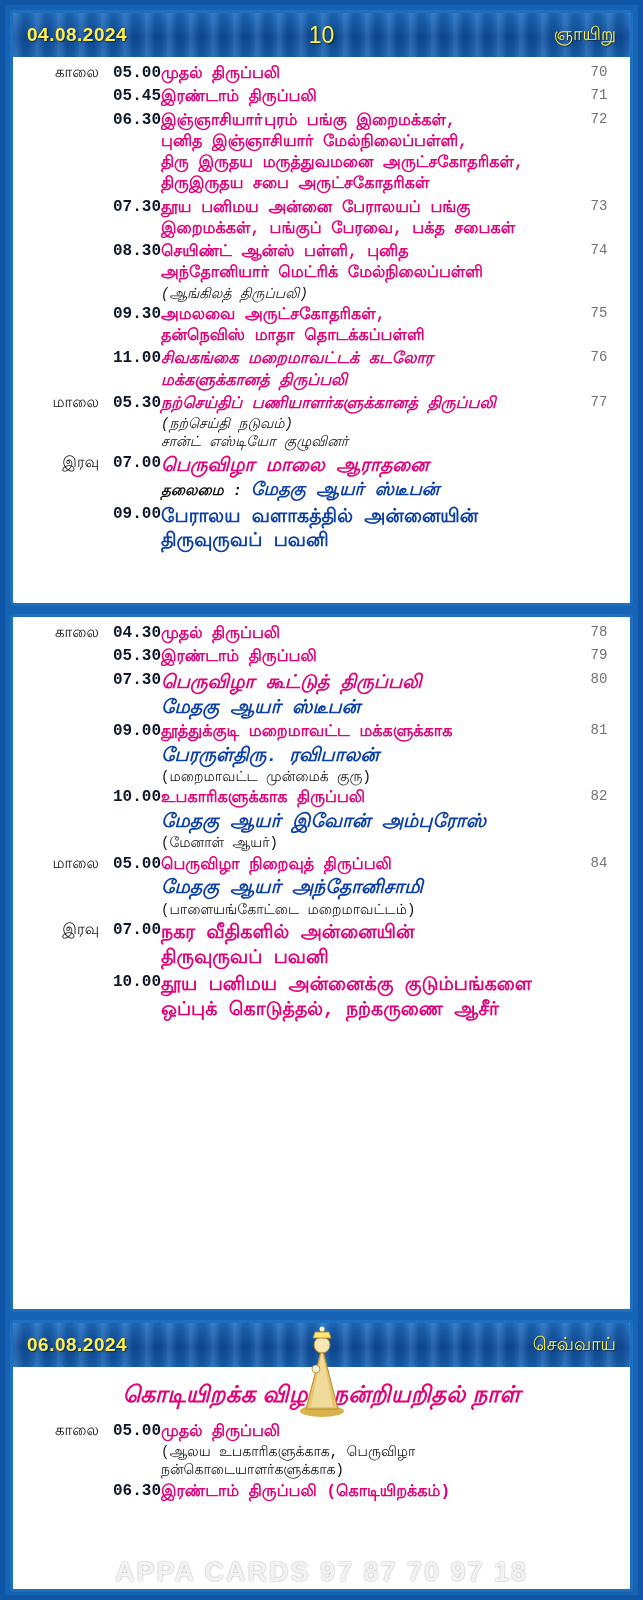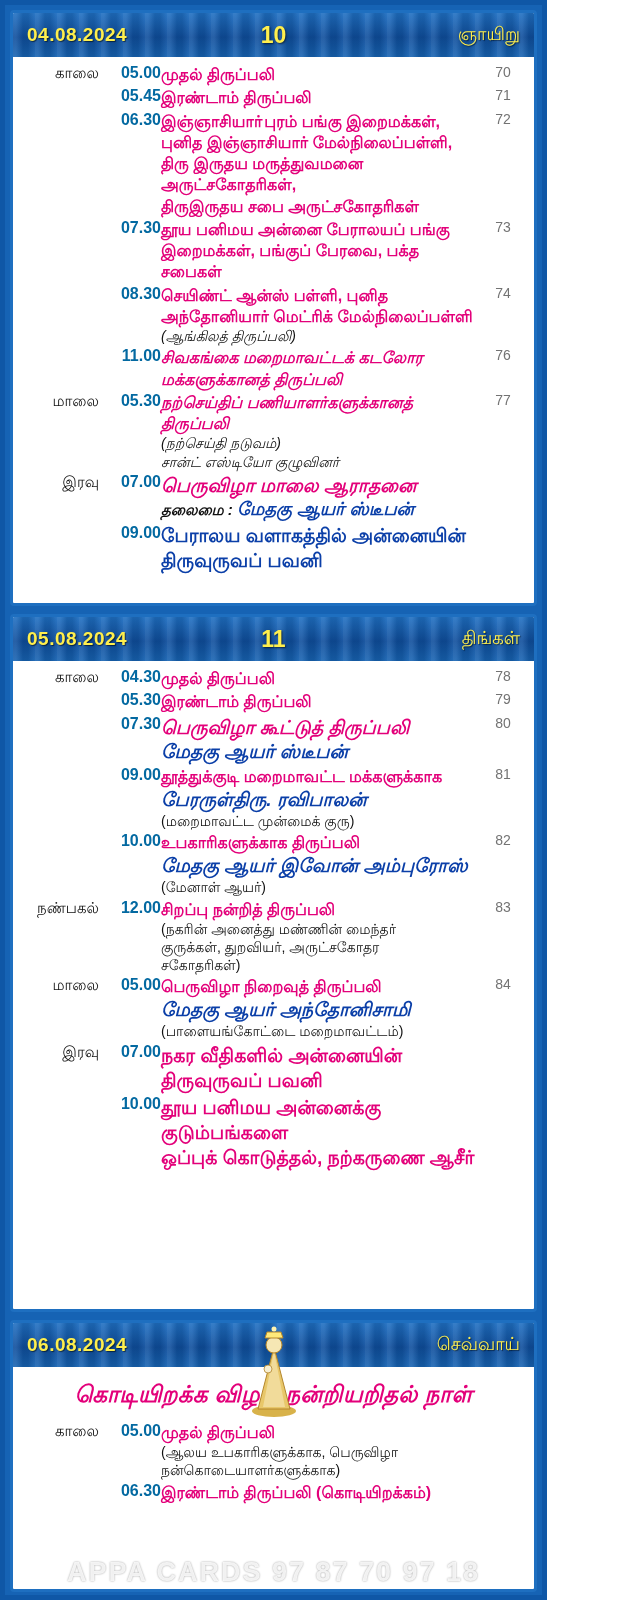--- a/index.html
+++ b/index.html
@@ -2,21 +2,21 @@
 <html><head>
 <meta charset="utf-8">
 <style>
   * { box-sizing: border-box; }
   html, body {
     margin: 0; padding: 0;
     background: #ffffff;
     font-family: "Liberation Sans", sans-serif;
   }
   .page {
-    width: 547px; height: 1600px;
+    width: 643px; height: 1600px;
     position: relative;
     background: #1663b4;
     overflow: hidden;
   }
   
   .page::before {
     content: "";
     position: absolute; left: 0; top: 0; right: 0; bottom: 0;
     border: 5px solid #0f57a6;
     pointer-events: none;
@@ -55,21 +55,21 @@
     font-size: 19px;
     letter-spacing: 0.5px;
     text-shadow: 1px 1px 1px rgba(0,0,0,0.55);
     white-space: nowrap;
   }
   .band .daynum {
     position: absolute;
     left: 0; right: 0; top: 0; bottom: 0;
     display: flex; align-items: center; justify-content: center;
     color: #ffef4d;
-    font-weight: bold;
+    font-weight: normal;
     font-size: 23px;
     text-shadow: 1px 1px 2px rgba(0,0,0,0.6);
     pointer-events: none;
   }
   .band .weekday {
     margin-left: auto;
     color: #ffef4d;
     font-weight: normal;
     font-size: 18px;
     text-shadow: 1px 1px 1px rgba(0,0,0,0.55);
@@ -100,35 +100,36 @@
     font-size: 23px;
     padding: 14px 6px 4px;
   }
 
   
   .sched {
     width: 100%;
     border-collapse: collapse;
     margin-top: 6px;
     table-layout: fixed;
+    font-family: Liberation Mono, monospace;
   }
   .sched td { vertical-align: top; padding: 1px 0 1px 0; }
   .c-part {
     width: 82px;
     text-align: right;
     padding-right: 8px;
     color: #111111;
     font-size: 15px;
     white-space: nowrap;
   }
   .c-time {
     width: 62px;
     text-align: right;
     padding-right: 10px;
-    color: #0369a1;
+    color: #0f172a;
     font-weight: bold;
     font-size: 16px;
     white-space: nowrap;
   }
   .c-desc {
     color: #e3007a;
     font-weight: bold;
     font-size: 16px;
     line-height: 1.33;
     padding-right: 6px;
@@ -238,20 +239,29 @@
           <td class="c-time">08.30</td>
           <td class="c-desc">
             <span>செயிண்ட் ஆன்ஸ் பள்ளி, புனித</span>
             <span style="display:block">அந்தோனியார் மெட்ரிக் மேல்நிலைப்பள்ளி</span>
             <span class="sub italic">(ஆங்கிலத் திருப்பலி)</span>
           </td>
           <td class="c-num">74</td>
         </tr>
         <tr>
           <td class="c-part"></td>
+          <td class="c-time">09.30</td>
+          <td class="c-desc">
+            <span>அமலவை அருட்சகோதரிகள்,</span>
+            <span style="display:block">தன்நெவிஸ் மாதா தொடக்கப்பள்ளி</span>
+          </td>
+          <td class="c-num">75</td>
+        </tr>
+        <tr>
+          <td class="c-part"></td>
           <td class="c-time">11.00</td>
           <td class="c-desc italic">
             <span>சிவகங்கை மறைமாவட்டக் கடலோர</span>
             <span style="display:block">மக்களுக்கானத் திருப்பலி</span>
           </td>
           <td class="c-num">76</td>
         </tr>
         <tr>
           <td class="c-part">மாலை</td>
           <td class="c-time">05.30</td>
@@ -281,25 +291,20 @@
             <span class="blue">திருவுருவப் பவனி</span>
           </td>
           <td class="c-num"></td>
         </tr>
       </tbody>
         </table>
     </div>
   </div>
 
   <div class="card card2">
-    <div class="band">
-      <span class="date">05.08.2024</span>
-      <span class="daynum">11</span>
-      <span class="weekday">திங்கள்</span>
-    </div>
 
 
     <div class="pad">
       <table class="sched">
         <tbody>
             <tr>
           <td class="c-part">காலை</td>
           <td class="c-time">04.30</td>
           <td class="c-desc">முதல் திருப்பலி</td>
           <td class="c-num">78</td>
@@ -331,31 +336,20 @@
         </tr>
         <tr>
           <td class="c-part"></td>
           <td class="c-time">10.00</td>
           <td class="c-desc">
             <span>உபகாரிகளுக்காக திருப்பலி</span>
             <span class="blue italic">மேதகு ஆயர் இவோன் அம்புரோஸ்</span>
             <span class="sub">(மேனாள் ஆயர்)</span>
           </td>
           <td class="c-num">82</td>
-        </tr>
-        <tr>
-          <td class="c-part">நண்பகல்</td>
-          <td class="c-time">12.00</td>
-          <td class="c-desc">
-            <span>சிறப்பு நன்றித் திருப்பலி</span>
-            <span class="sub">(நகரின் அனைத்து மண்ணின் மைந்தர்</span>
-            <span class="sub">குருக்கள், துறவியர், அருட்சகோதர</span>
-            <span class="sub">சகோதரிகள்)</span>
-          </td>
-          <td class="c-num">83</td>
         </tr>
         <tr>
           <td class="c-part">மாலை</td>
           <td class="c-time">05.00</td>
           <td class="c-desc">
             <span>பெருவிழா நிறைவுத் திருப்பலி</span>
             <span class="blue italic">மேதகு ஆயர் அந்தோனிசாமி</span>
             <span class="sub">(பாளையங்கோட்டை மறைமாவட்டம்)</span>
           </td>
           <td class="c-num">84</td>

